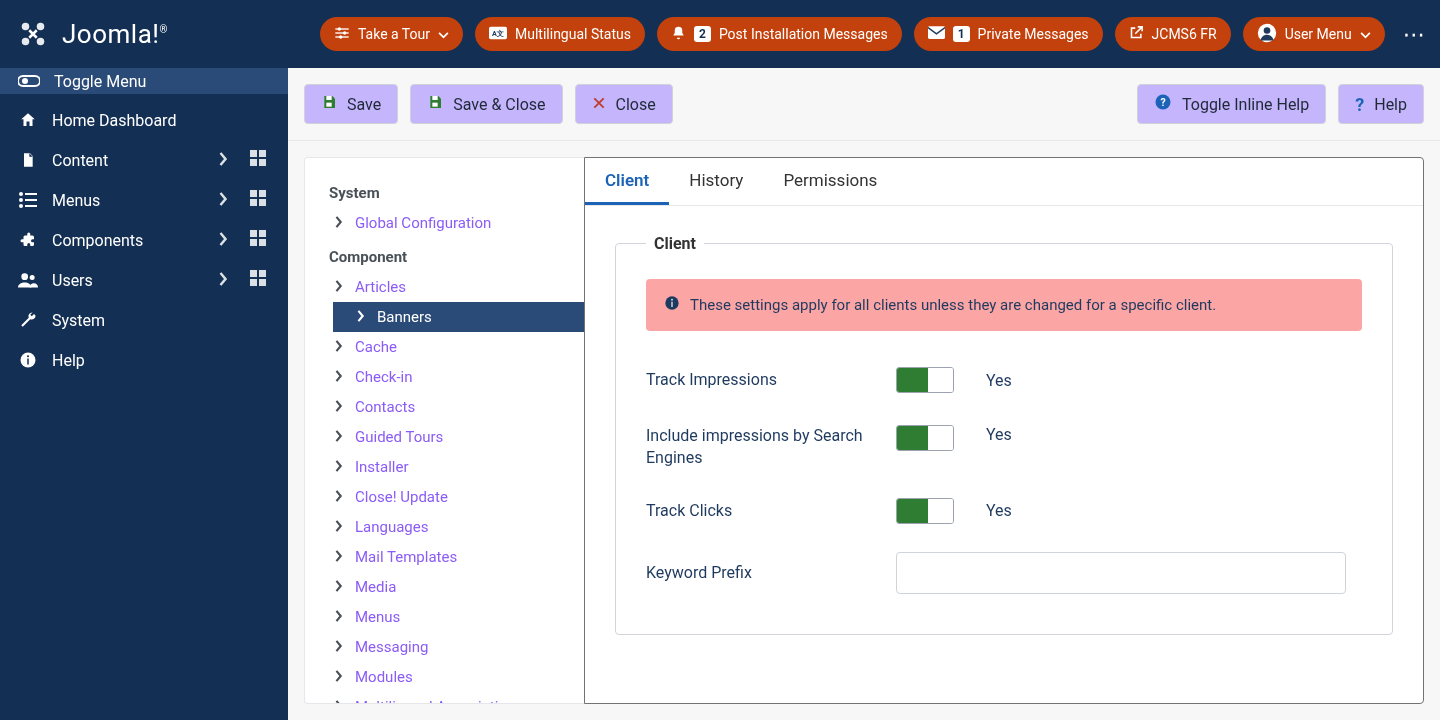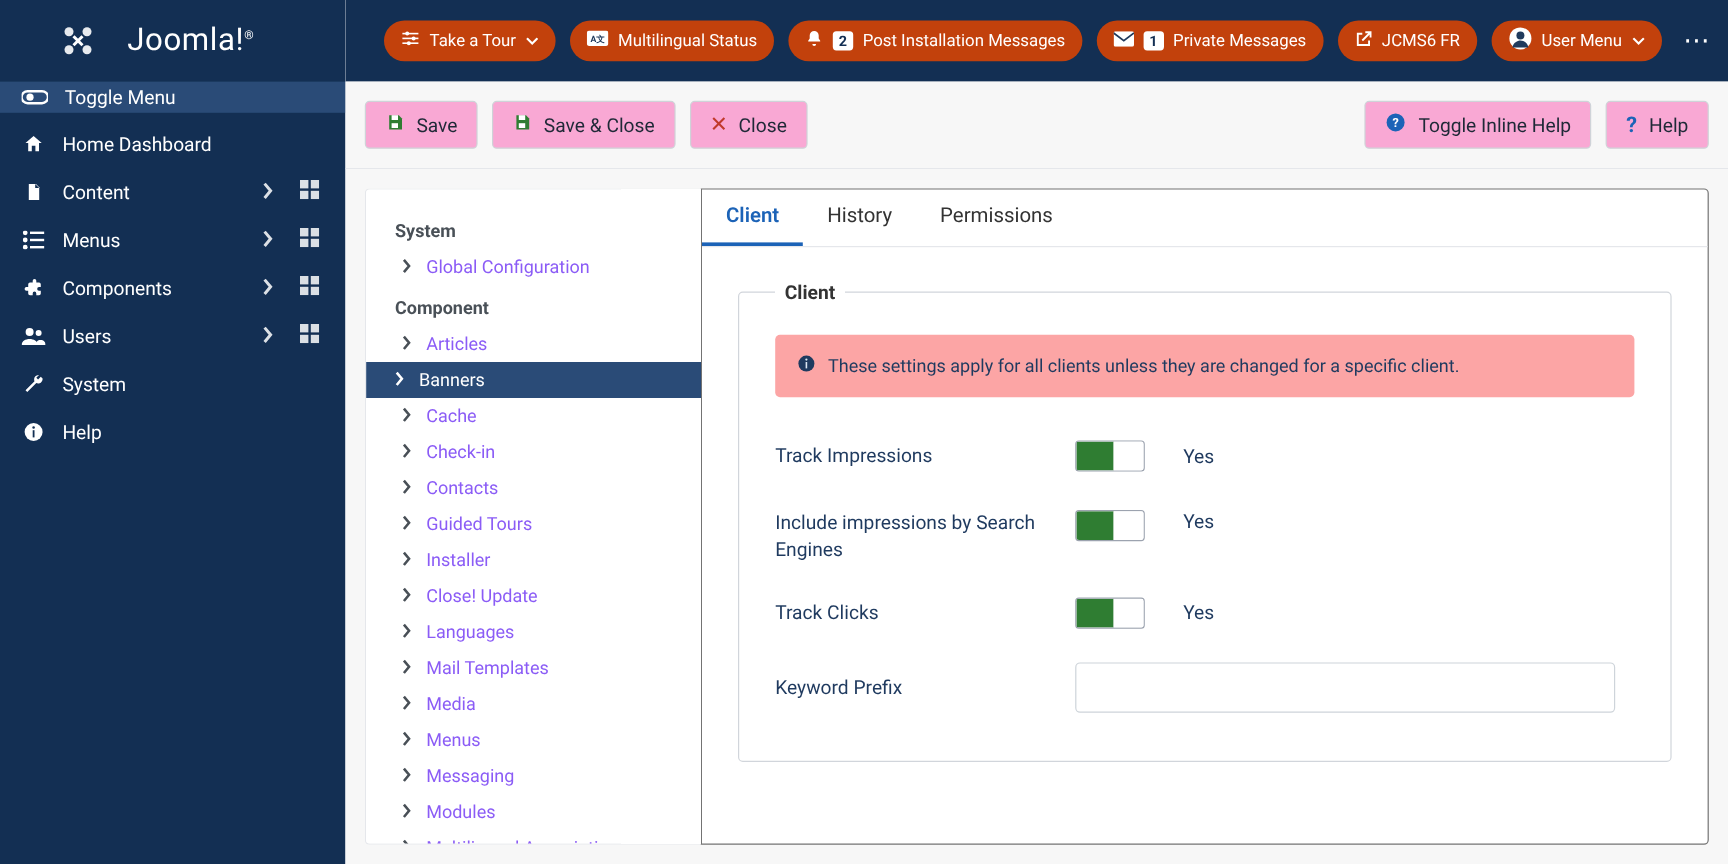--- a/index.html
+++ b/index.html
@@ -1,21 +1,21 @@
 <!DOCTYPE html>
 <html><head>
 <meta charset="utf-8">
 <style>
   * { box-sizing: border-box; margin: 0; padding: 0; }
   body { font-family: -apple-system, BlinkMacSystemFont, "Segoe UI", Roboto, Arial, sans-serif; font-size: 15px; color: #1f2937; background: #fff; }
   .root { display: flex; height: 720px; width: 1440px; overflow: hidden; }
 
   
   .sidebar { width: 288px; background: #132f53; color: #fff; display: flex; flex-direction: column; flex-shrink: 0; }
-  .brand { height: 68px; display: flex; align-items: center; padding: 0 18px; gap: 26px; margin-left: 32px; }
+  .brand { height: 68px; display: flex; align-items: center; padding: 0 18px; gap: 14px; }
   .brand svg { flex-shrink: 0; }
   .brand-text { font-size: 26px; font-weight: 400; letter-spacing: 0.5px; }
   .brand-sup { font-size: 10px; vertical-align: super; }
   .toggle-menu { background: #2a4b77; height: 26px; display: flex; align-items: center; padding: 0 18px; gap: 14px; font-size: 16px; }
   .nav { padding-top: 6px; }
   .nav-item { display: flex; align-items: center; height: 40px; padding: 0 18px; gap: 14px; font-size: 16px; cursor: pointer; }
   .nav-icon { width: 20px; display: flex; justify-content: center; }
   .nav-spacer { flex: 1; }
   .nav-chevron, .nav-grid { opacity: 0.85; padding: 0 4px; }
 
@@ -23,32 +23,32 @@
   .main { flex: 1; display: flex; flex-direction: column; background: #fff; min-width: 0; }
   .topbar { height: 68px; background: #132f53; display: flex; align-items: center; padding: 0 16px; gap: 12px; color: #fff; min-width: 0; }
   .page-title-wrap { display: flex; align-items: center; gap: 10px; min-width: 0; overflow: hidden; margin-right: 4px;}
   .page-title { font-size: 20px; font-weight: 700; white-space: nowrap; overflow: hidden; text-overflow: clip; }
   .pill { background: #c2410c; border-radius: 999px; height: 34px; display: flex; align-items: center; padding: 0 14px; gap: 8px; font-size: 14px; cursor: pointer; white-space: nowrap; }
   .pill .badge { background: #fff; color: #132f53; border-radius: 3px; font-size: 12px; font-weight: 700; padding: 0 5px; line-height: 16px; }
   .more-btn { font-size: 22px; letter-spacing: 2px; padding: 0 6px; cursor: pointer; }
 
   
   .toolbar { background: #f7f7f7; border-bottom: 1px solid #e5e7eb; padding: 16px 16px; display: flex; gap: 12px; }
-  .btn { background: #f9a8d4; border: 1px solid #cfd3d8; border-radius: 4px; height: 40px; padding: 0 16px; display: flex; align-items: center; gap: 10px; font-size: 16px; cursor: pointer; }
+  .btn { background: #c4b5fd; border: 1px solid #cfd3d8; border-radius: 4px; height: 40px; padding: 0 16px; display: flex; align-items: center; gap: 10px; font-size: 16px; cursor: pointer; }
   .toolbar-spacer { flex: 1; }
   .icon-green { color: #2f7d32; }
   .icon-red { color: #c0392b; }
   .icon-blue { color: #1c63b7; }
 
   
   .content { flex: 1; display: flex; padding: 16px; gap: 0; min-height: 0; background: #f7f7f7; }
   .config-nav { width: 280px; background: #fff; border: 1px solid #e5e7eb; border-right: none; border-radius: 4px 0 0 4px; padding: 16px 0; overflow-y: auto; }
   .config-nav-heading { font-size: 15px; font-weight: 700; color: #495057; padding: 10px 24px 6px; }
   .config-nav-item { display: flex; align-items: center; gap: 8px; padding: 6px 24px 6px 30px; font-size: 15px; color: #8b5cf6; cursor: pointer; }
-  .config-nav-item.active { background: #2a4b77; color: #fff; padding-left: 24px; }
+  .config-nav-item.active { background: #2a4b77; color: #fff; padding-left: 24px; margin-left: 28px; }
   .config-nav-item .chev { width: 12px; display: inline-block; }
 
   .config-body { flex: 1; background: #fff; border: 1px solid #737373; border-radius: 0 4px 4px 0; display: flex; flex-direction: column; min-width: 0; }
   .tabs { display: flex; border-bottom: 1px solid #e5e7eb; }
   .tab { padding: 12px 20px; font-size: 17px; color: #333; cursor: pointer; border-bottom: 3px solid transparent; }
   .tab.active { color: #1c63b7; border-bottom-color: #1c63b7; font-weight: 600; }
 
   .tab-content { padding: 28px 30px; overflow-y: auto; flex: 1; }
   fieldset.clientset { border: 1px solid #d1d5db; border-radius: 4px; padding: 26px 30px; }
   fieldset.clientset legend { padding: 0 8px; font-size: 16px; font-weight: 700; color: #333; }

